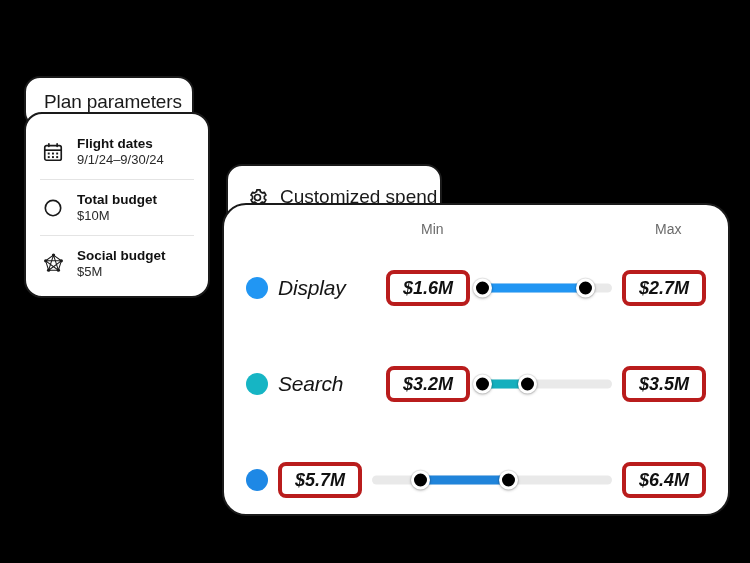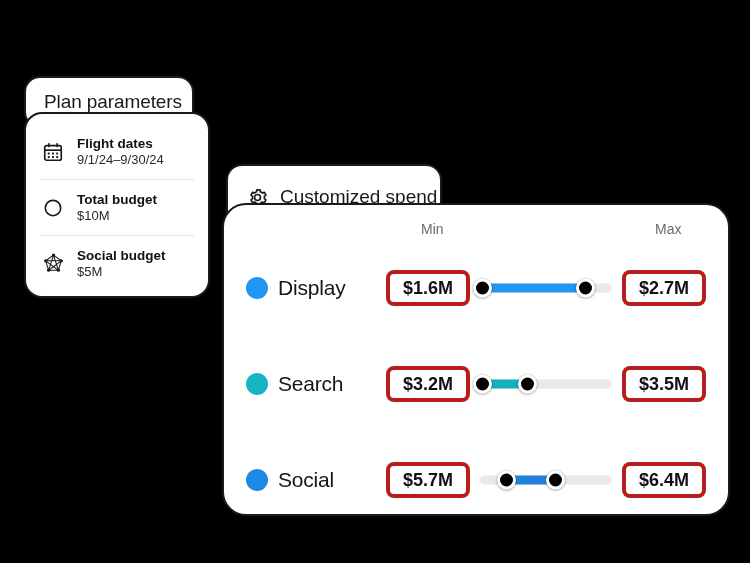--- a/index.html
+++ b/index.html
@@ -139,20 +139,21 @@
     color: #6b6b6b;
     top: 0;
   }
   .hdr-min { left: 175px; }
   .hdr-max { left: 409px; }
 
   .channel-row {
     display: flex;
     align-items: center;
     height: 70px;
+    font-style: italic;
   }
   .row-spacer { height: 26px; }
 
   .channel-dot {
     width: 22px; height: 22px;
     border-radius: 50%;
     flex: 0 0 22px;
     margin-right: 10px;
   }
   .channel-name {
@@ -321,21 +322,20 @@
       <div class="slider-handle" id="h1min" style="left: 2%;"></div>
       <div class="slider-handle" id="h1max" style="left: 36%;"></div>
     </div>
     <div class="value-box">$3.5M</div>
   </div>
 
   <div class="row-spacer"></div>
 
   <div class="channel-row">
     <span class="channel-dot" id="dot-2" style="background: rgb(30, 136, 229);"></span>
-    <span class="channel-name">Social</span>
     <div class="value-box">$5.7M</div>
     <div class="slider">
       <div class="slider-track"></div>
       <div class="slider-fill" id="fill-2" style="background: rgb(32, 132, 218); left: 20%; width: 37%;"></div>
       <div class="slider-handle" id="h2min" style="left: 20%;"></div>
       <div class="slider-handle" id="h2max" style="left: 57%;"></div>
     </div>
     <div class="value-box">$6.4M</div>
   </div>
 

